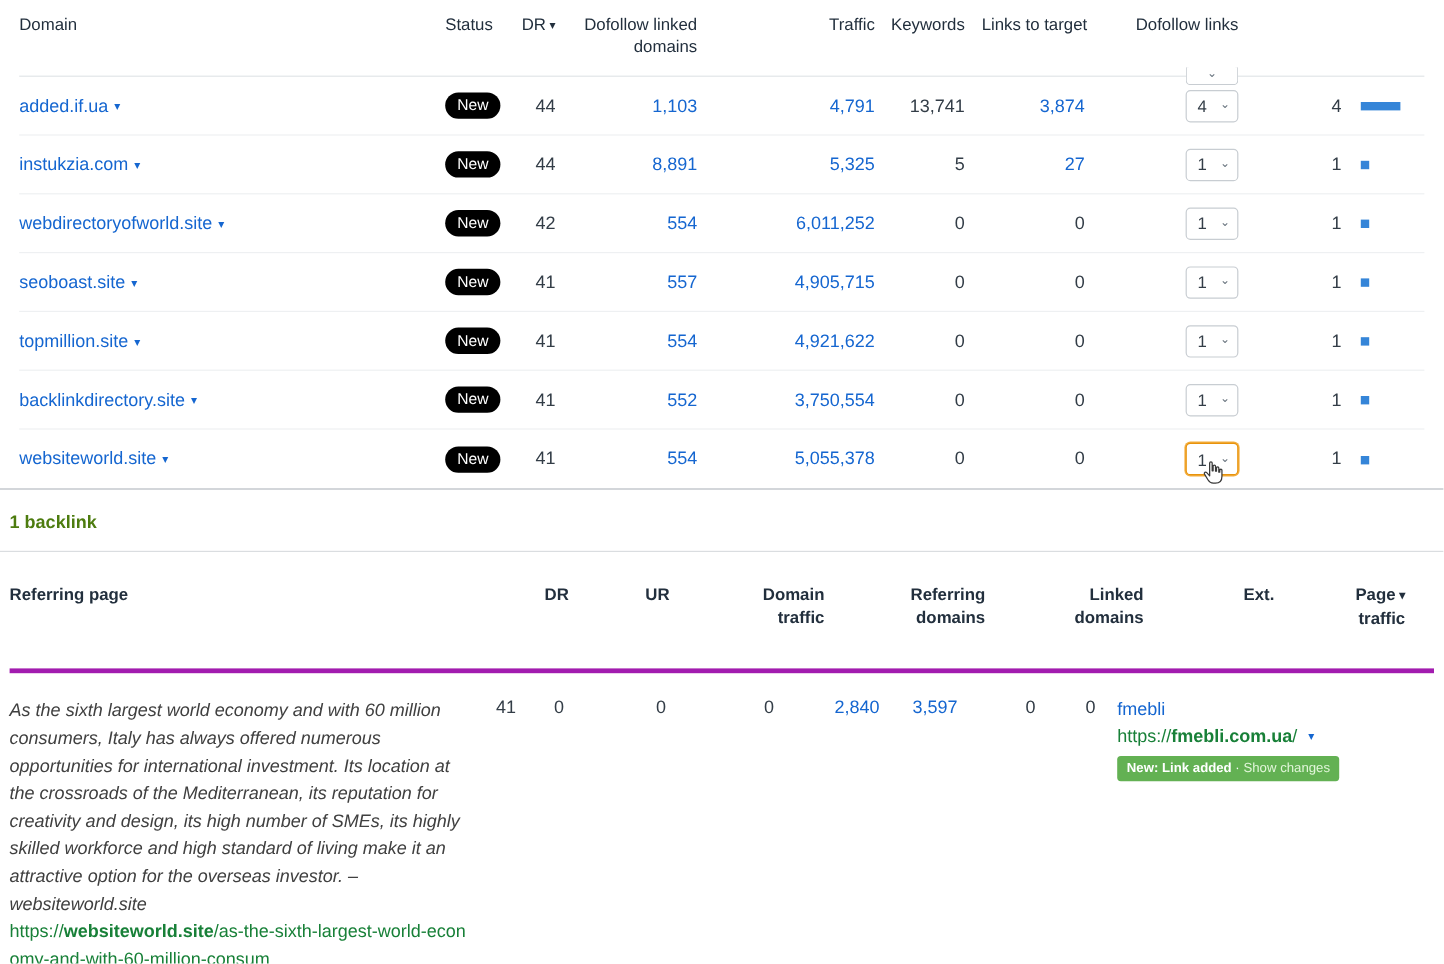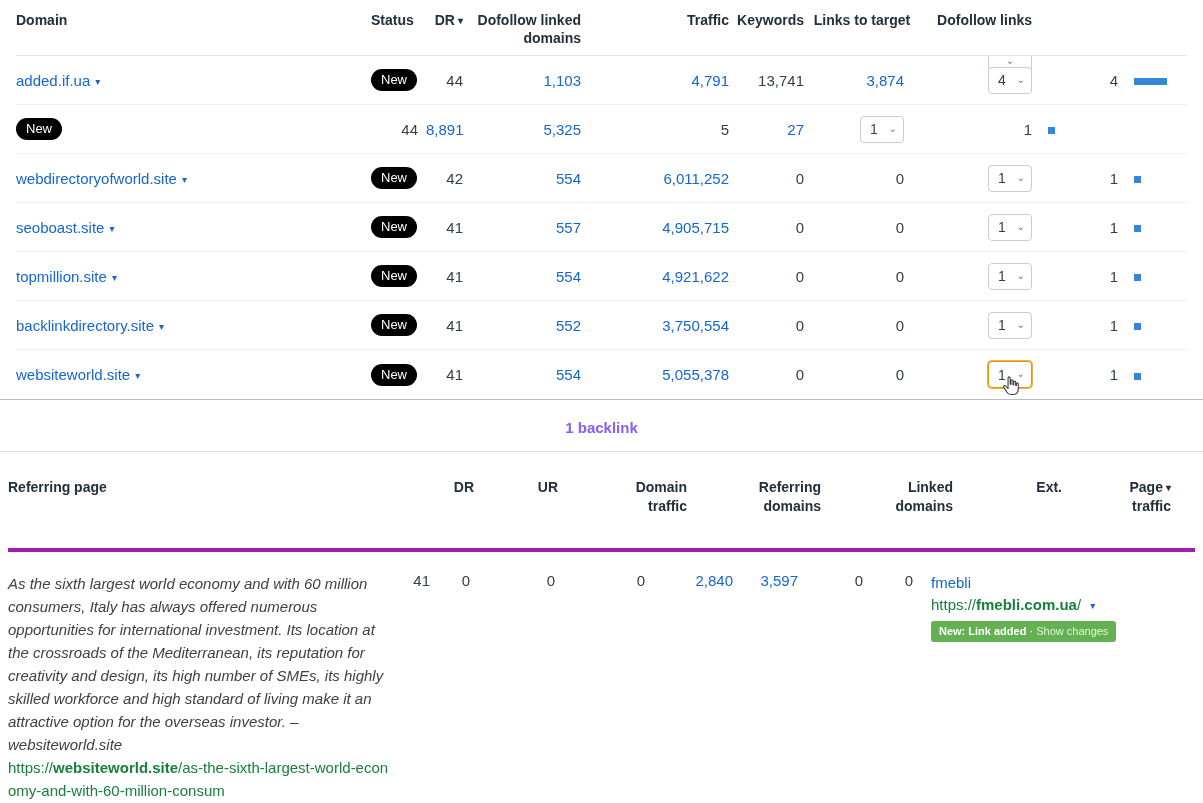--- a/index.html
+++ b/index.html
@@ -12,23 +12,23 @@
   }
   .blue { color:#1566d0; cursor:pointer; text-decoration:none; }
 
   
   .t1 { padding:0 16px; border-bottom:1px solid #b6bcc2; position:relative; }
   .t1-header, .t1-row {
     display:grid;
     grid-template-columns:355px 55px 45px 118px 148px 75px 100px 128px 86px 61px;
   }
   .t1-header {
-    padding-top:11px; height:56px; align-items:start;
+    padding-top:11px; height:64px; align-items:start;
     border-bottom:1px solid #e2e5e8;
-    font-weight:bold; font-size:14px; color:#222f3d; line-height:18px;
+    font-weight:normal; font-size:14px; color:#222f3d; line-height:18px;
   }
   .t1-row { height:49px; align-items:center; border-bottom:1px solid #eef0f2; }
   .t1-row:last-child { border-bottom:none; }
   .c-num { text-align:right; padding-right:8px; }
   .c-ltt { text-align:center; }
   .dd-caret { color:#1566d0; font-size:10px; margin-left:5px; vertical-align:1px; }
   .sort-caret { font-size:10px; margin-left:3px; color:#222f3d; vertical-align:1px; }
   .pill {
     display:inline-block; background:#000000; color:#fff;
     border-radius:12px; padding:3px 10px; font-size:13px; line-height:16px;
@@ -48,23 +48,22 @@
   .partial-select {
     position:absolute; top:56px; right:171px; width:44px; height:15px;
     border:1px solid #c8cdd2; border-top:none; border-radius:0 0 4px 4px;
     background:#fff; display:flex; align-items:flex-start; justify-content:center;
     overflow:hidden; cursor:pointer;
   }
   .partial-select .sel-chev { font-size:10px; margin-top:-1px; }
 
   
   .section-head {
-    padding:19px 8px 15px; font-size:15px; font-weight:bold; color:#8b5cf6;
+    padding:19px 8px 15px; font-size:15px; font-weight:bold; color:#4d7c0f;
     border-bottom:1px solid #dadde0;
-    text-align:center;
   }
 
   
   .t2 { padding:0 8px; }
   .t2-header, .t2-row {
     display:grid;
     grid-template-columns:390px 40px 40px 85px 90px 88px 65px 65px 50px 274px;
     align-items:start;
   }
   .t2-header {
@@ -120,20 +119,21 @@
         <div class="select">
           <span>4</span>
           <span class="sel-chev">⌄</span>
         </div>
       </div>
     <div class="c-num">4</div>
     <div><span class="bar w4"></span></div>
   </div>
 
   <div class="t1-row">
+    <div><span class="blue">instukzia.com</span><span class="dd-caret">▾</span></div>
     <div><span class="pill">New</span></div>
     <div class="c-num">44</div>
     <div class="c-num"><span class="blue">8,891</span></div>
     <div class="c-num"><span class="blue">5,325</span></div>
     <div class="c-num">5</div>
     <div class="c-num"><span class="blue">27</span></div>
     <div class="c-select">
         <div class="select">
           <span>1</span>
           <span class="sel-chev">⌄</span>

